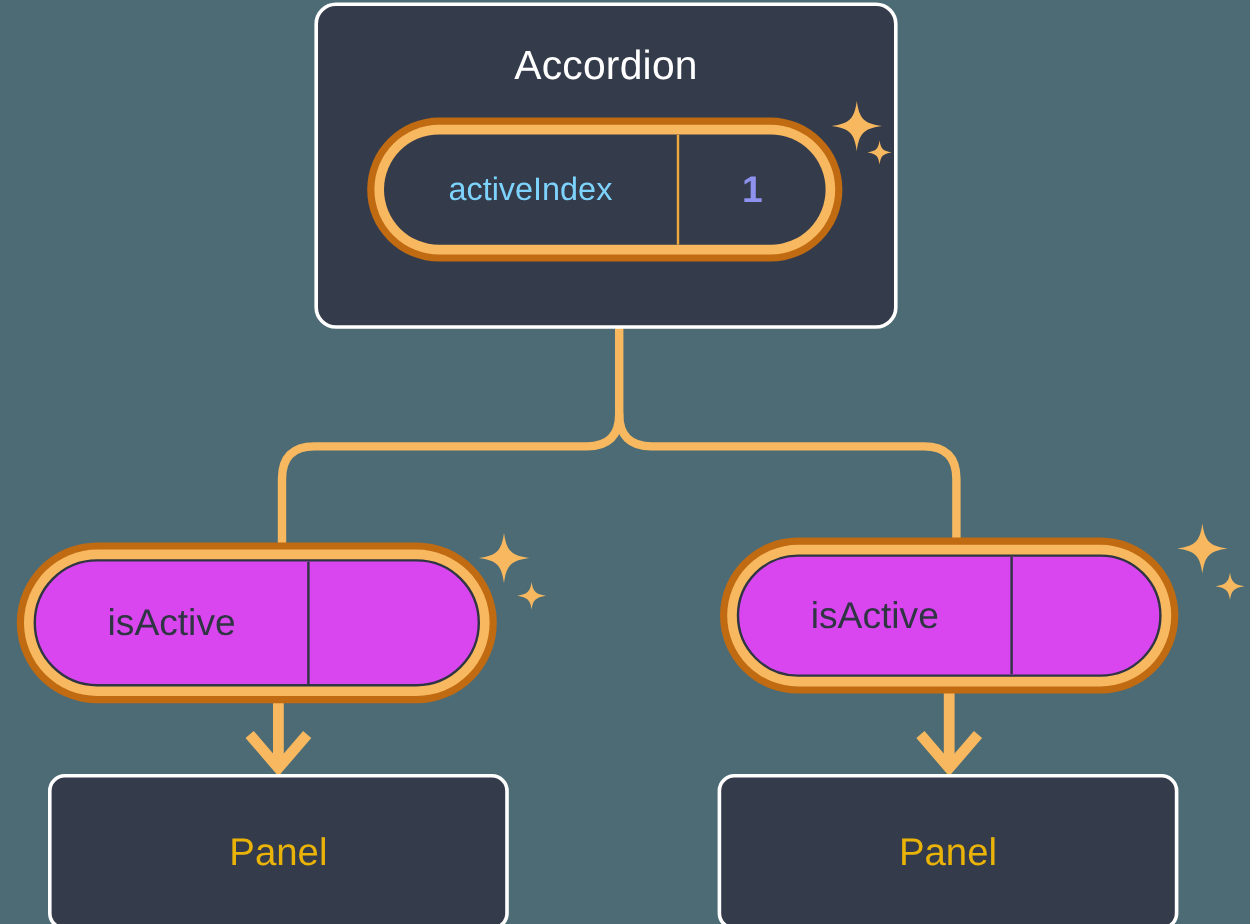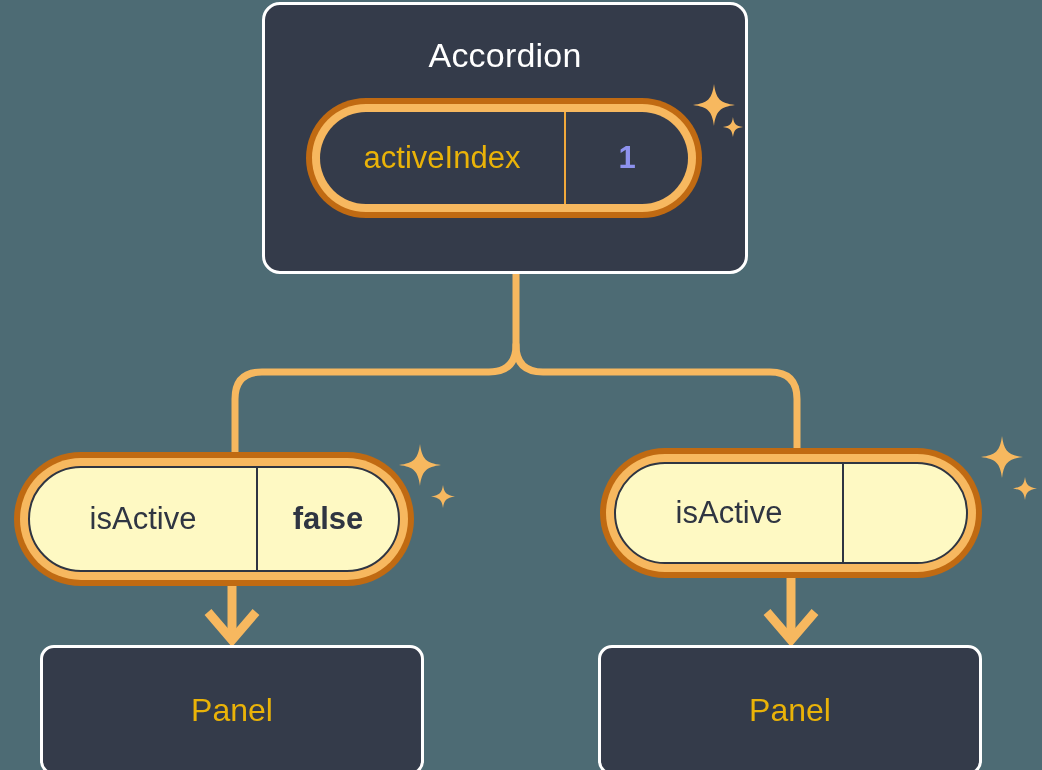--- a/index.html
+++ b/index.html
@@ -121,35 +121,35 @@
   }
 
   
   #pill-activeindex { left: 306px; top: 98px; width: 396px; height: 120px; }
   #pill-activeindex .pill-body {
     background: #343b4a;
     border: 0;
   }
   #pill-activeindex .pill-key {
     flex: 0 0 246px;
-    color: #eab308;
-    font-size: 31px;
+    color: #7dd3fc;
+    font-size: 27px;
     font-weight: 400;
     border-right: 2px solid #f2a93b;
   }
   #pill-activeindex .pill-val {
     flex: 1 1 auto;
     color: #8e92ee;
     font-size: 31px;
     font-weight: 700;
   }
 
   
   .pill-purple .pill-body {
-    background: #fef9c3;
+    background: #d946ef;
     border: 2px solid #2f3542;
   }
   .pill-purple .pill-key {
     color: #2f3542;
     font-size: 31px;
     font-weight: 400;
     border-right: 2px solid #2f3542;
   }
   .pill-purple .pill-val {
     color: #2f3542;
@@ -220,21 +220,20 @@
   <svg class="sparkle-group" id="sparkle-accordion" viewBox="0 0 70 80" xmlns="http://www.w3.org/2000/svg">
     <path d="M 24 4 C 26 19 30 23 45 25 C 30 27 26 31 24 46 C 22 31 18 27 3 25 C 18 23 22 19 24 4 Z" fill="#f7b85f"></path>
     <path d="M 50 44 C 51.4 54 53.8 56.4 64 58 C 53.8 59.6 51.4 62 50 72 C 48.6 62 46.2 59.6 36 58 C 46.2 56.4 48.6 54 50 44 Z" fill="#f7b85f" transform="translate(-6,-12) scale(0.72) translate(18,24)"></path>
   </svg>
 
   <div class="pill-wrap pill-purple" id="pill-isactive-false">
     <div class="pill-outer"></div>
     <div class="pill-inner"></div>
     <div class="pill-body">
       <div class="pill-key">isActive</div>
-      <div class="pill-val">false</div>
     </div>
   </div>
 
   <svg class="sparkle-group" id="sparkle-left-pill" viewBox="0 0 70 80" xmlns="http://www.w3.org/2000/svg">
     <path d="M 24 4 C 26 19 30 23 45 25 C 30 27 26 31 24 46 C 22 31 18 27 3 25 C 18 23 22 19 24 4 Z" fill="#f7b85f"></path>
     <path d="M 47 45 C 48.2 53 50.2 55 59 56.5 C 50.2 58 48.2 60 47 68 C 45.8 60 43.8 58 35 56.5 C 43.8 55 45.8 53 47 45 Z" fill="#f7b85f"></path>
   </svg>
 
   <div class="card panel-card" id="panel-left">
     <div class="panel-label">Panel</div>

